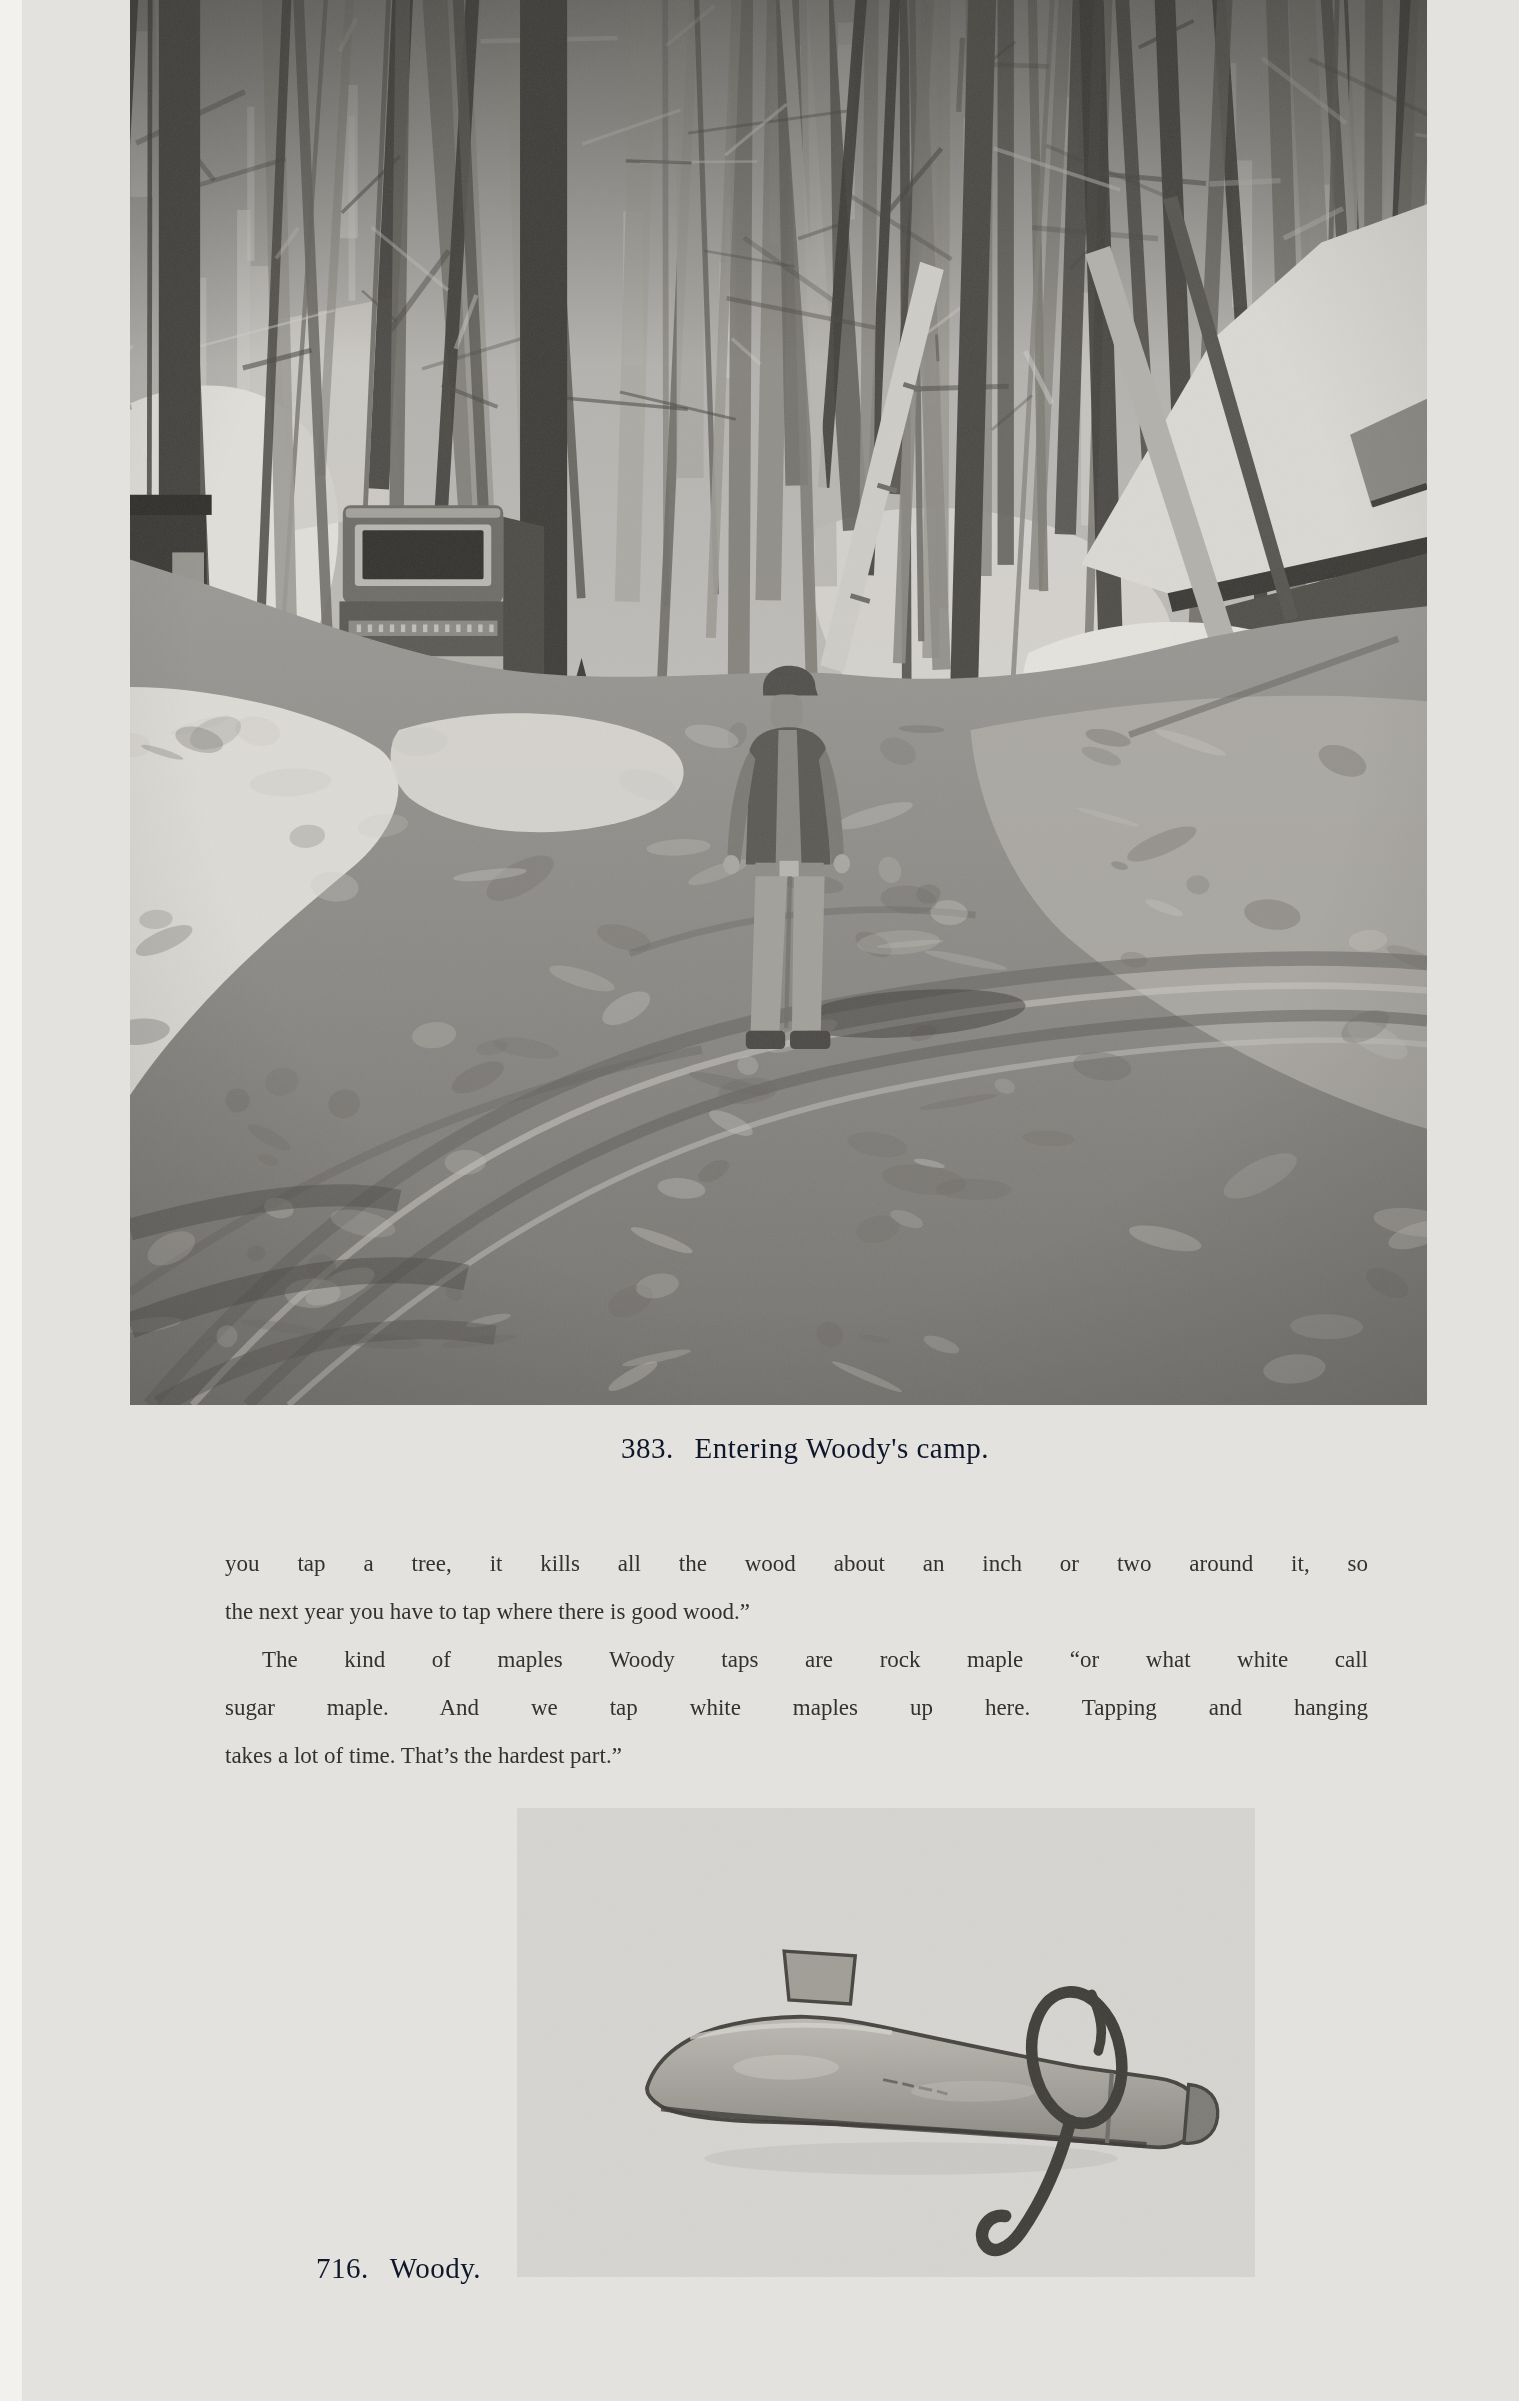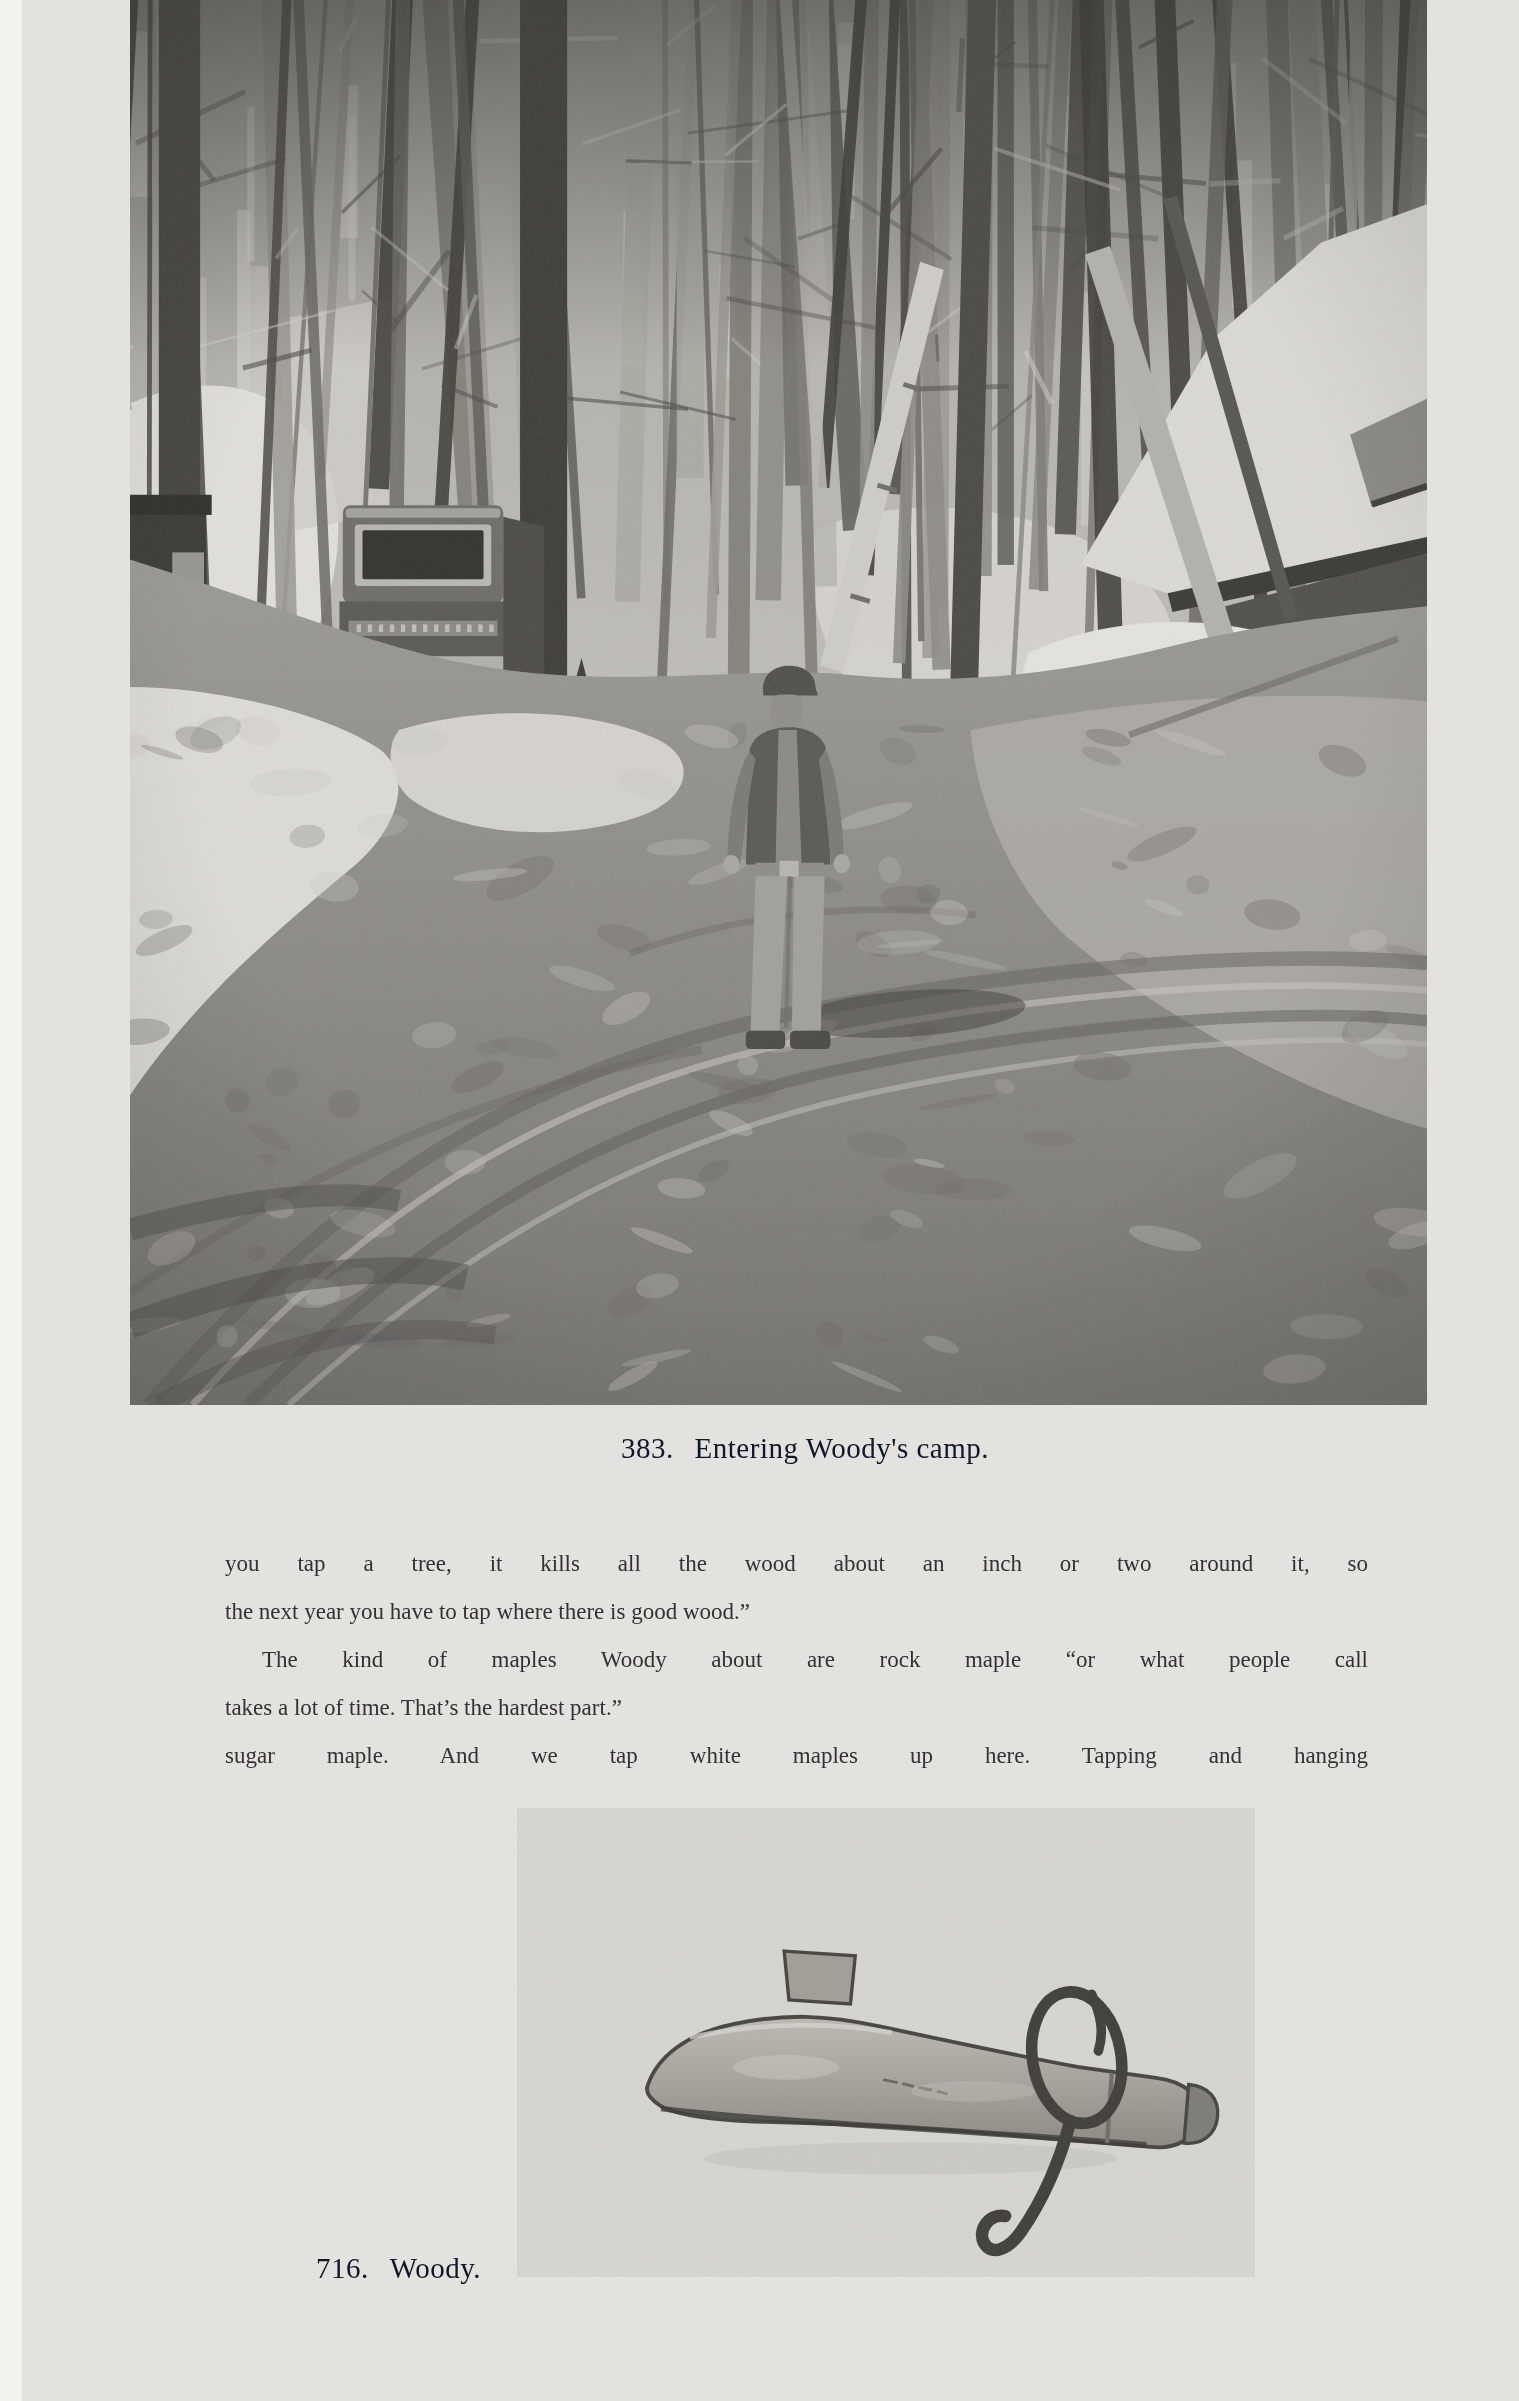--- a/index.html
+++ b/index.html
@@ -429,23 +429,23 @@
     </svg>
   </figure>
 
   <div class="caption caption1">
     <span class="fig-num">383.</span><span class="fig-text">Entering Woody's camp.</span>
   </div>
 
   <div class="bodytext">
     <div class="tline just">you tap a tree, it kills all the wood about an inch or two around it, so</div>
     <div class="tline">the next year you have to tap where there is good wood.”</div>
-    <div class="tline just indent">The kind of maples Woody about are rock maple “or what people call</div>
+    <div class="tline just indent">The kind of maples Woody taps are rock maple “or what white call</div>
+    <div class="tline just">sugar maple. And we tap white maples up here. Tapping and hanging</div>
     <div class="tline">takes a lot of time. That’s the hardest part.”</div>
-    <div class="tline just">sugar maple. And we tap white maples up here. Tapping and hanging</div>
   </div>
 
   <figure class="photo2">
     <svg viewBox="0 0 1536 977" preserveAspectRatio="none">
       <defs>
         <linearGradient id="metalG" x1="0" y1="0" x2="0" y2="1">
           <stop offset="0" stop-color="#bcb9b3"></stop>
             <stop offset="0.5" stop-color="#a5a29c"></stop>
             <stop offset="1" stop-color="#8b8882"></stop>
         </linearGradient>

